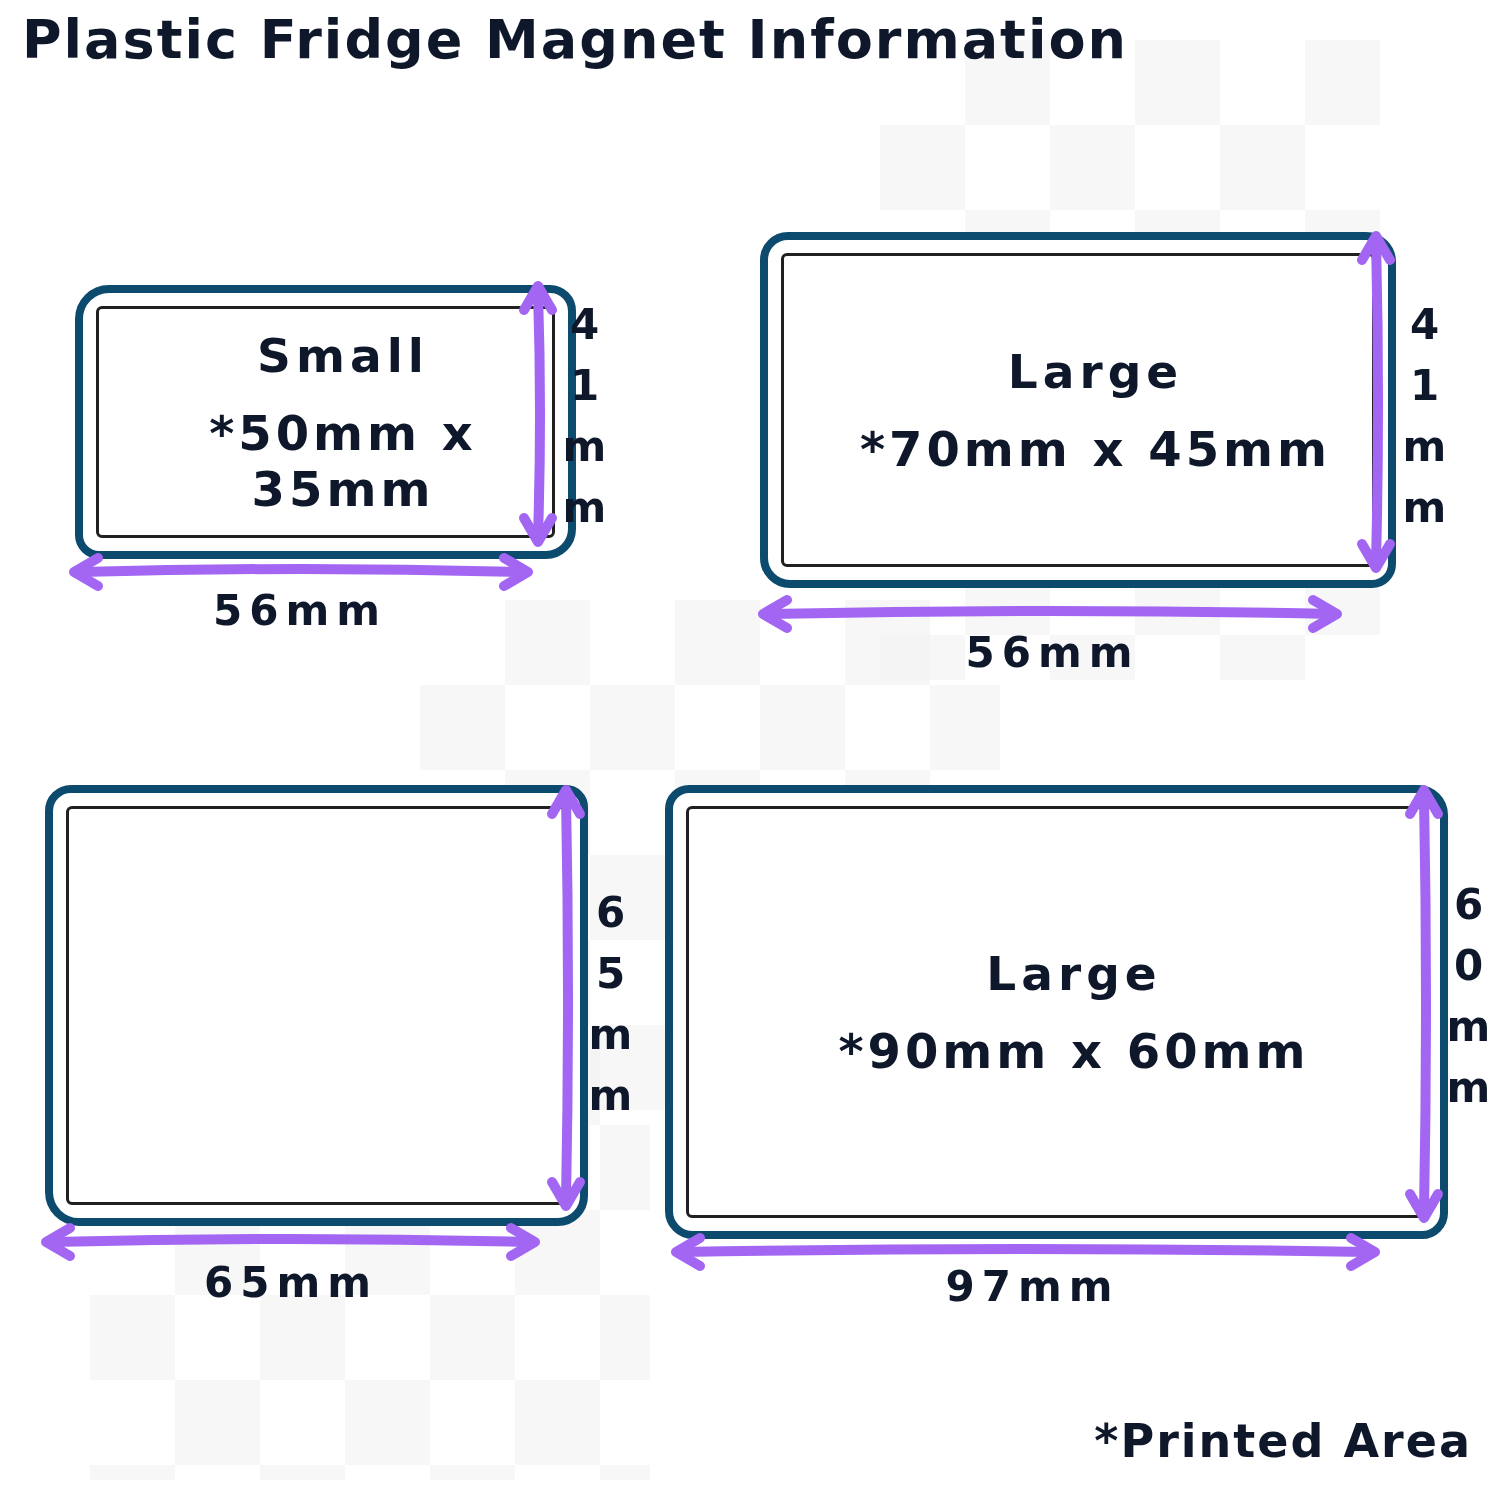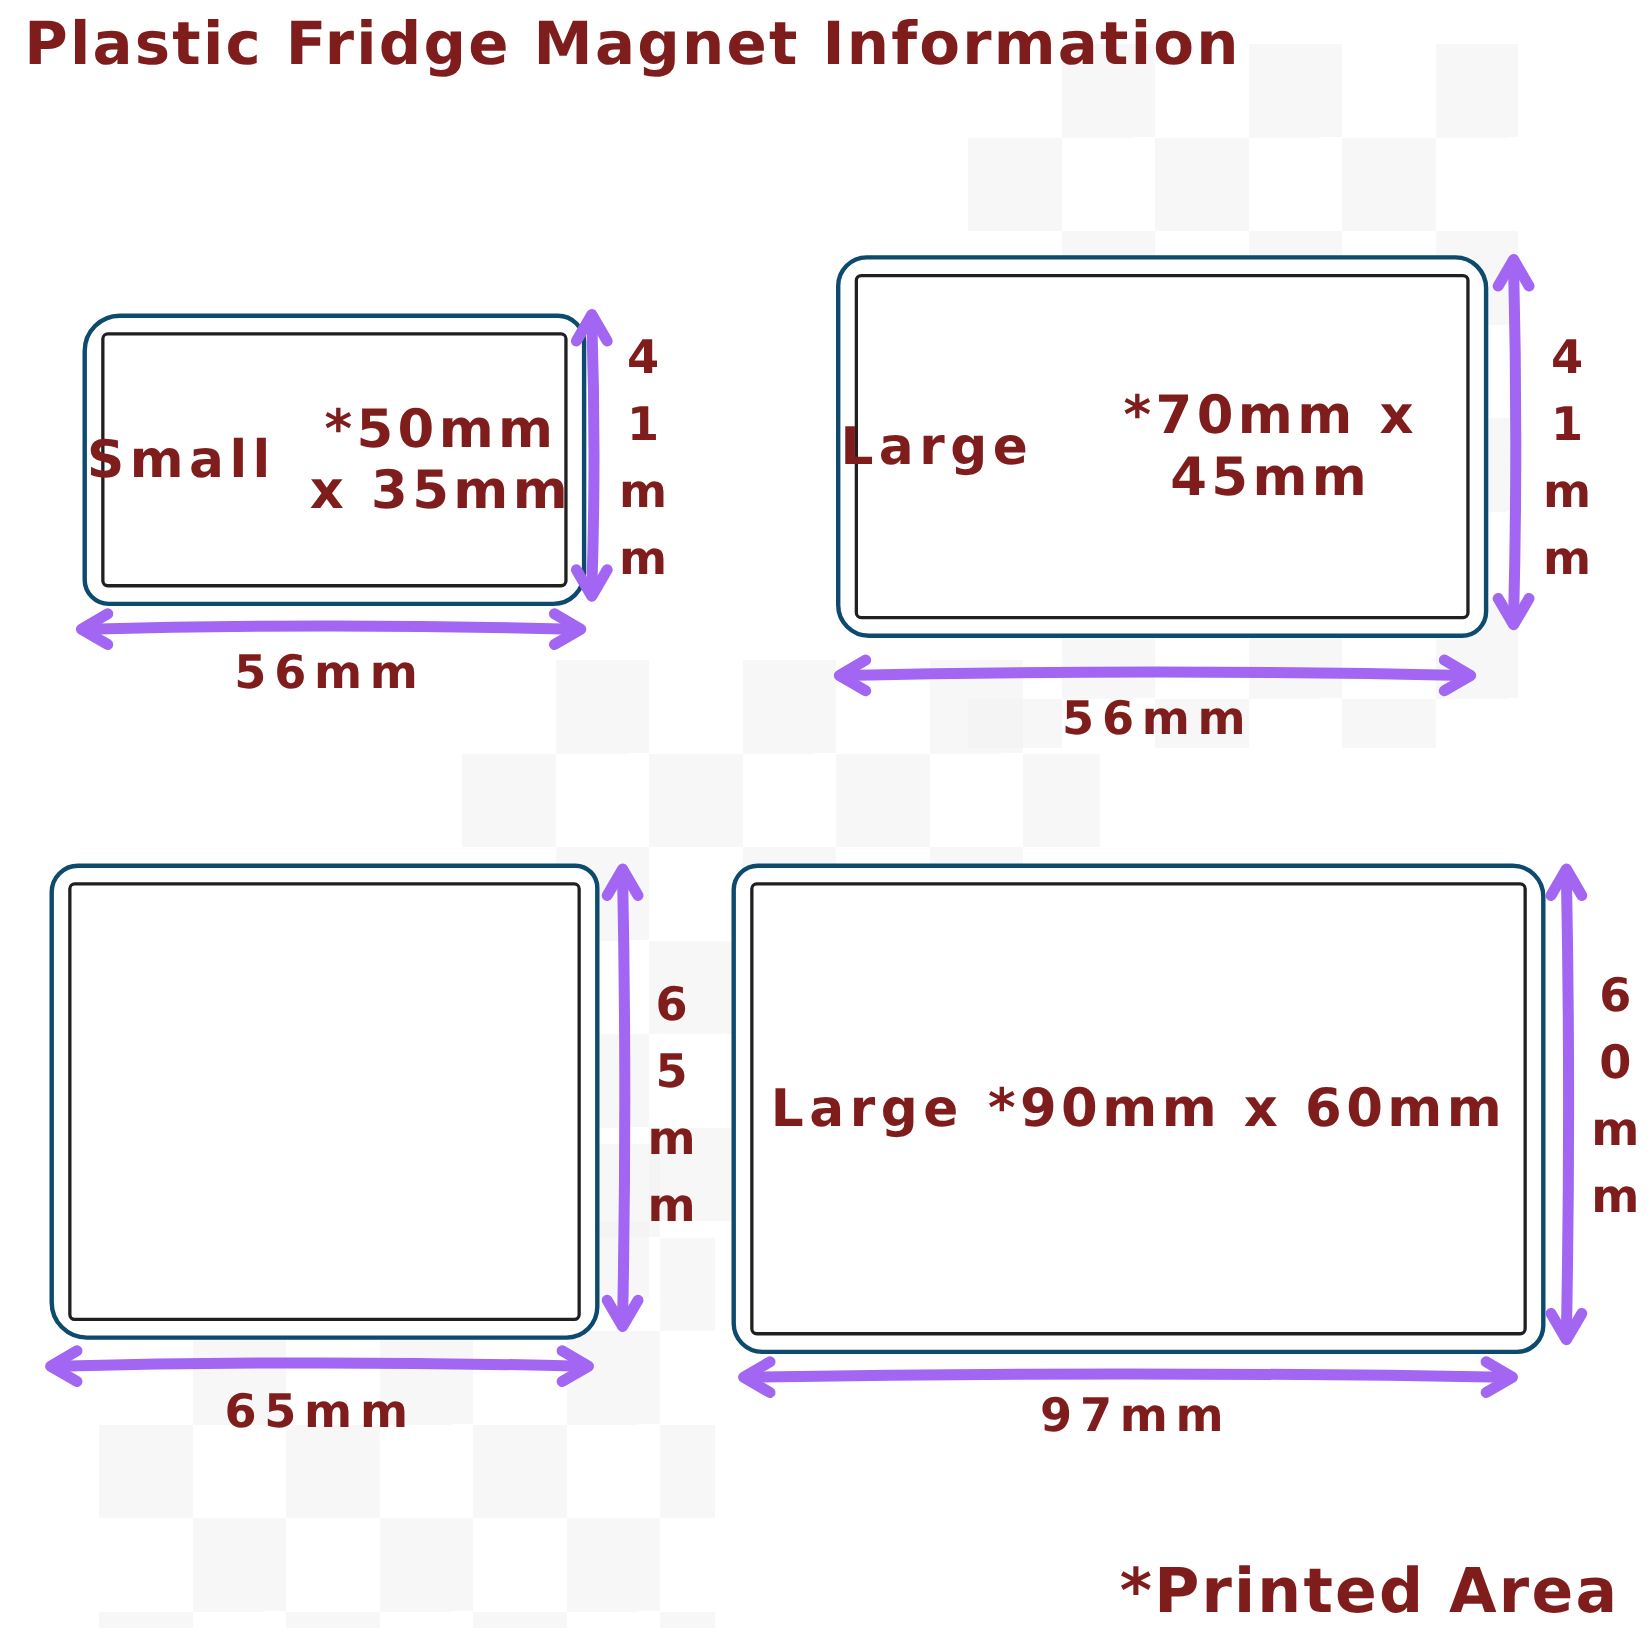--- a/index.html
+++ b/index.html
@@ -1,43 +1,43 @@
 <!DOCTYPE html>
 <html style="--accent: #a266f2;"><head>
 <meta charset="utf-8">
 <style>
   html,body { margin:0; padding:0; background:#ffffff; }
   .canvas {
     position:relative; width:1500px; height:1500px; background:#ffffff;
-    font-family:"DejaVu Sans", sans-serif; color:#7f1d1d; overflow:hidden;border-radius:24px;
+    font-family:"DejaVu Sans", sans-serif; color:#0f172a; overflow:hidden;border-radius:24px;
   }
   
   .wm {
     position:absolute; z-index:0; opacity:.55;
     background-image: conic-gradient(#f1f1f1 0 25%, transparent 0 50%, #f1f1f1 0 75%, transparent 0);
     background-size:170px 170px;
   }
   .wm1 { left:880px; top:40px;  width:500px; height:640px; }
   .wm2 { left:420px; top:600px; width:580px; height:580px; }
   .wm3 { left:90px;  top:1040px; width:560px; height:440px; }
 
   .title {
     position:absolute; z-index:2; left:22px; top:8px;
     font-size:54px; font-weight:700; letter-spacing:2px;
   }
   .footnote {
     position:absolute; z-index:2; right:28px; top:1414px;
-    font-size:56px; font-weight:700; letter-spacing:2px;text-align:center;
+    font-size:46px; font-weight:700; letter-spacing:2px;text-align:center;
   }
 
   .magnet {
     position:absolute; z-index:1; background:#ffffff;
-    border:4px solid #0c4a6e;
-    display:flex; flex-direction:row; align-items:center; justify-content:center;
-    gap:22px; text-align:center;
+    border:8px solid #0c4a6e;
+    display:flex; flex-direction:column; align-items:center; justify-content:center;
+    gap:22px; text-align:center;padding-left:35px;
   }
   .magnet .inner {
     position:absolute; inset:13px; border:3px solid #202020; border-radius:6px;
     pointer-events:none;
   }
   .magnet-small  { left:75px;  top:285px; width:450px; height:258px; border-radius:34px 26px 30px 24px; }
   .magnet-medium { left:760px; top:232px; width:585px; height:340px; border-radius:28px 30px 24px 30px; }
   .magnet-square { left:45px;  top:785px; width:492px; height:425px; border-radius:26px 22px 30px 34px; }
   .magnet-large  { left:665px; top:785px; width:732px; height:438px; border-radius:24px 30px 26px 28px; }
 

